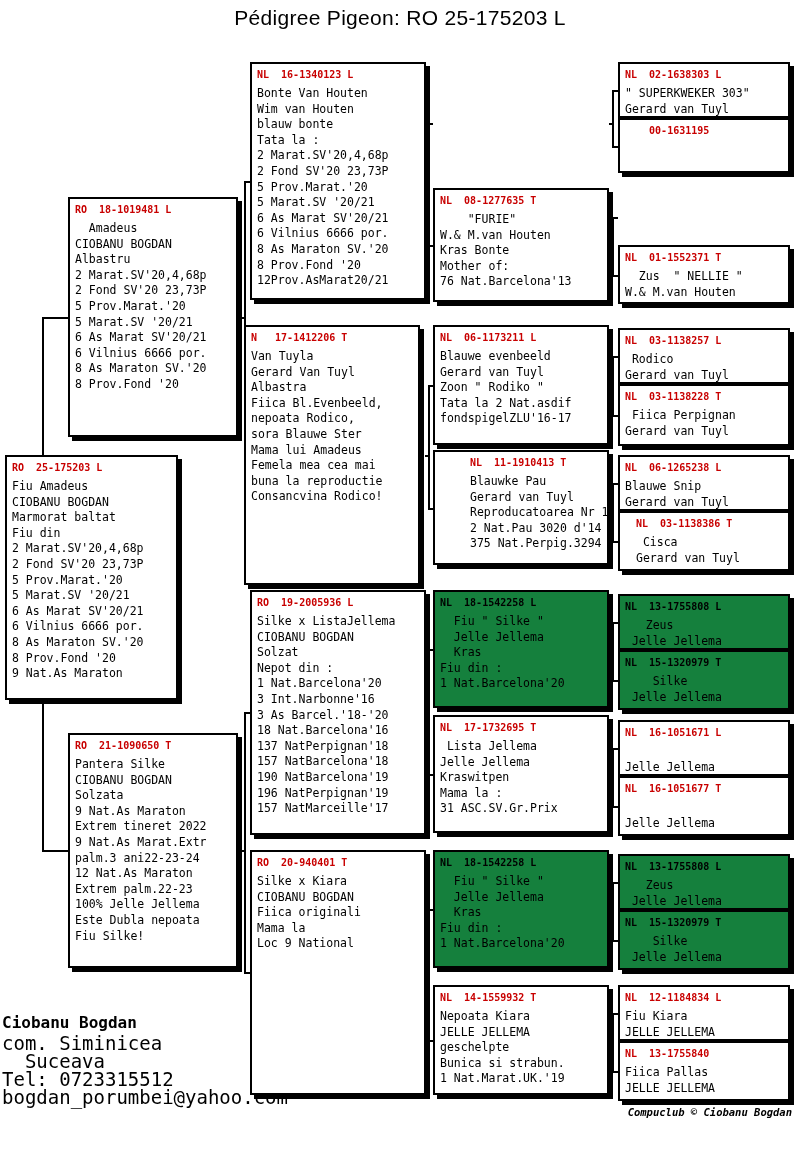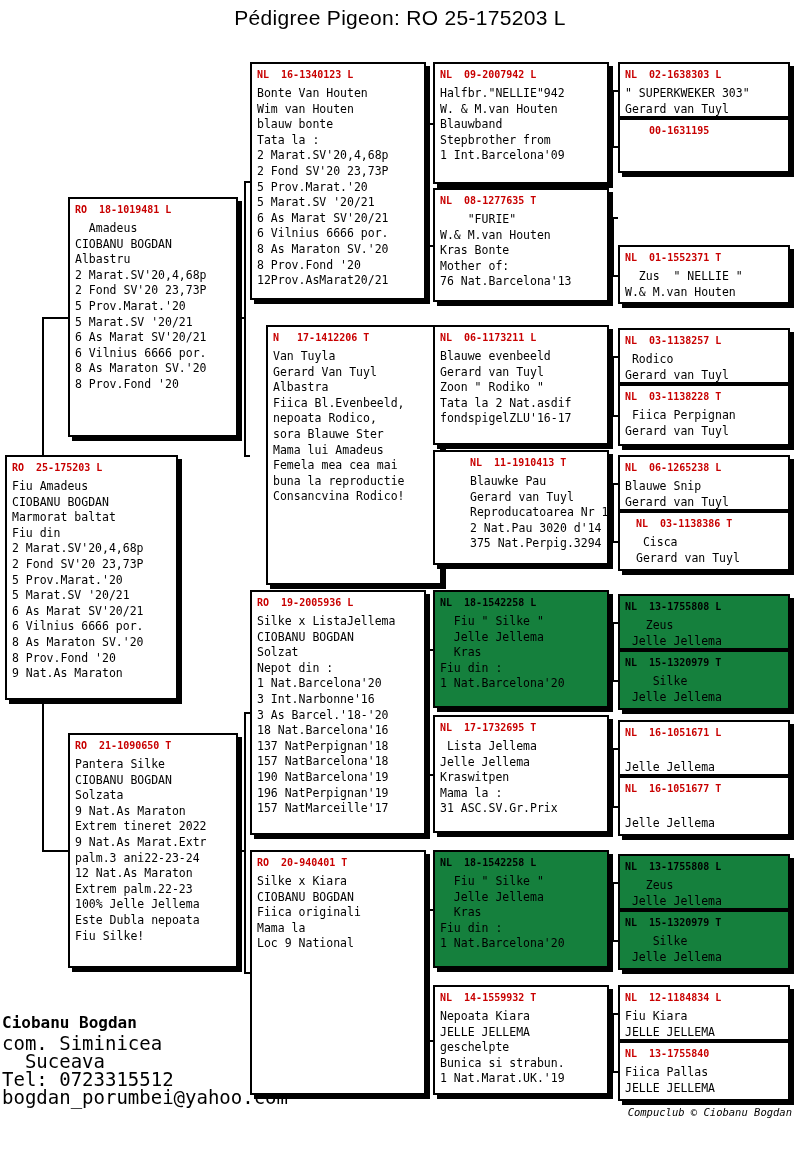--- a/index.html
+++ b/index.html
@@ -19,21 +19,21 @@
   }
   .box.pink { background:#15803d; }
   .bh { font-weight:bold; font-size:10px; line-height:17px; color:#C80000; white-space:pre; margin-bottom:3px; }
   .pink .bh { color:#000; }
   .bl { font-size:11.5px; line-height:15.6px; min-height:15.6px; white-space:pre; color:#000; }
   .cl { position:absolute; background:#000; }
   .contact { position:absolute; left:2px; top:1012px; color:#000; }
   .cname { font-weight:bold; font-size:16px; line-height:22px; white-space:pre; }
   .cline { font-size:19px; line-height:18px; white-space:pre; }
   .footer {
-    position:absolute; top:1106px; right:8px; font-style:italic; font-weight:normal;
+    position:absolute; top:1106px; right:8px; font-style:italic; font-weight:bold;
     font-size:10.5px; color:#000; white-space:pre;
   }
 </style>
 </head>
 <body>
 
 <div id="canvas">
 
   <div class="title">Pédigree Pigeon: RO  25-175203 L</div>
 
@@ -155,21 +155,21 @@
       <div class="bl">2 Marat.SV'20,4,68p</div>
       <div class="bl">2 Fond SV'20 23,73P</div>
       <div class="bl">5 Prov.Marat.'20</div>
       <div class="bl">5 Marat.SV '20/21</div>
       <div class="bl">6 As Marat SV'20/21</div>
       <div class="bl">6 Vilnius 6666 por.</div>
       <div class="bl">8 As Maraton SV.'20</div>
       <div class="bl">8 Prov.Fond '20</div>
       <div class="bl">12Prov.AsMarat20/21</div>
     </div>
-  <div class="box" style="left:266px;top:325px;width:176px;height:260px;">
+  <div class="box" style="left:244px;top:325px;width:176px;height:260px;">
       <div class="bh">N   17-1412206 T</div>
       <div class="bl">Van Tuyla</div>
       <div class="bl">Gerard Van Tuyl</div>
       <div class="bl">Albastra</div>
       <div class="bl">Fiica Bl.Evenbeeld,</div>
       <div class="bl">nepoata Rodico,</div>
       <div class="bl">sora Blauwe Ster</div>
       <div class="bl">Mama lui Amadeus</div>
       <div class="bl">Femela mea cea mai</div>
       <div class="bl">buna la reproductie</div>
@@ -193,28 +193,20 @@
     </div>
   <div class="box" style="left:250px;top:850px;width:176px;height:245px;">
       <div class="bh">RO  20-940401 T</div>
       <div class="bl">Silke x Kiara</div>
       <div class="bl">CIOBANU BOGDAN</div>
       <div class="bl">Fiica originali</div>
       <div class="bl">Mama la</div>
       <div class="bl">Loc 9 National</div>
     </div>
 
-  <div class="box" style="left:433px;top:62px;width:176px;height:122px;">
-      <div class="bh">NL  09-2007942 L</div>
-      <div class="bl">Halfbr."NELLIE"942</div>
-      <div class="bl">W. &amp; M.van Houten</div>
-      <div class="bl">Blauwband</div>
-      <div class="bl">Stepbrother from</div>
-      <div class="bl">1 Int.Barcelona'09</div>
-    </div>
   <div class="box" style="left:433px;top:188px;width:176px;height:114px;">
       <div class="bh">NL  08-1277635 T</div>
       <div class="bl">    "FURIE"</div>
       <div class="bl">W.&amp; M.van Houten</div>
       <div class="bl">Kras Bonte</div>
       <div class="bl">Mother of:</div>
       <div class="bl">76 Nat.Barcelona'13</div>
     </div>
   <div class="box" style="left:433px;top:325px;width:176px;height:120px;">
       <div class="bh">NL  06-1173211 L</div>

